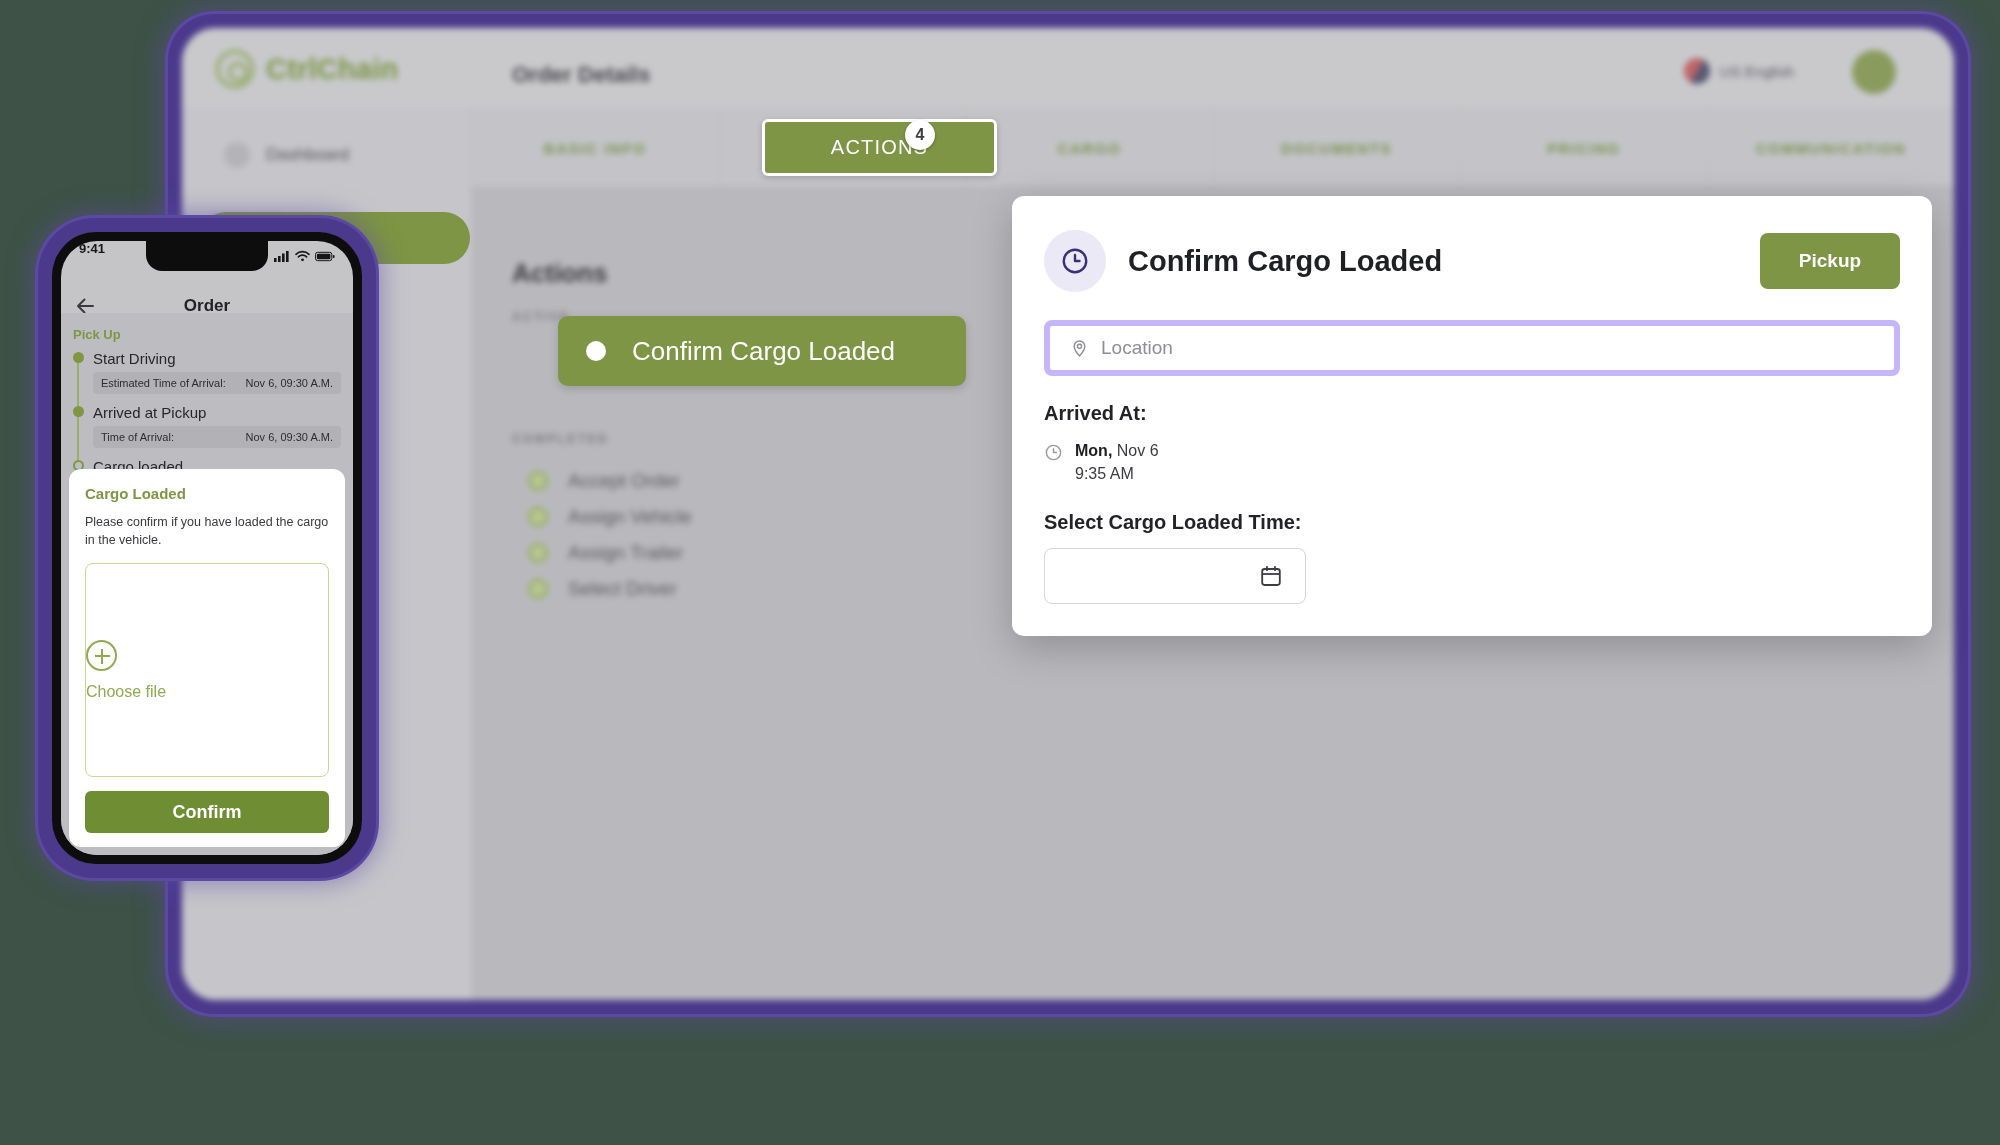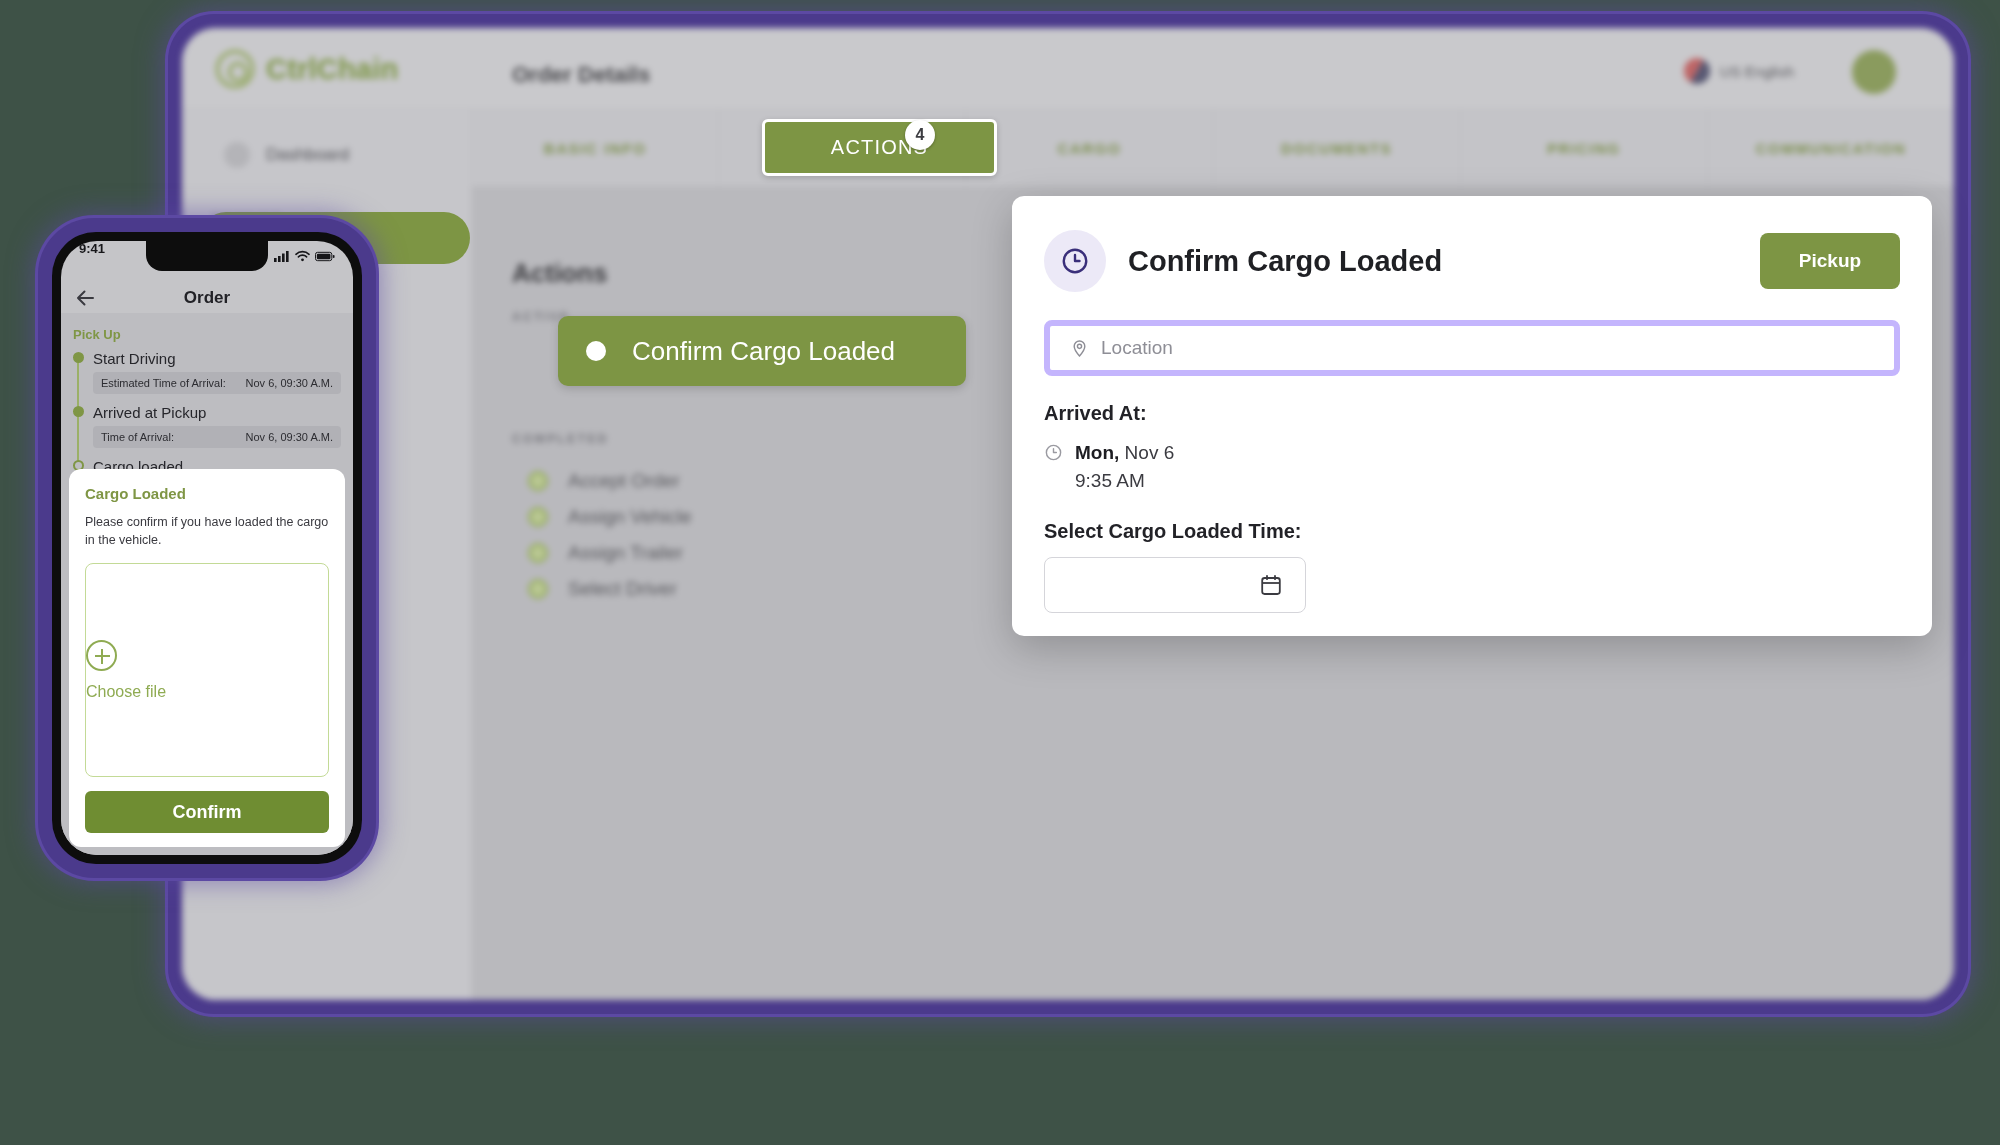--- a/index.html
+++ b/index.html
@@ -210,21 +210,21 @@
     background: #fff;
   }
   #location-field .ph { color: #8e8e96; font-size: 19px; }
 
   .sec-label {
     margin-top: 26px; font-size: 20px; font-weight: bold; color: #222227;
   }
   #arrived-row {
     margin-top: 14px; display: flex; align-items: flex-start; gap: 12px;
   }
-  #arrived-row .lines { line-height: 1.45; font-size: 19px; color: #3b3b41; }
+  #arrived-row .lines { line-height: 1.45; font-size: 16px; color: #3b3b41; }
   #arrived-row .lines b { color: #1d1d22; }
 
   #time-field {
     margin-top: 14px; width: 262px; height: 56px;
     border: 1px solid #d5d5da; border-radius: 8px;
     display: flex; align-items: center; justify-content: flex-end;
     padding-right: 22px;
   }
 
   
@@ -250,21 +250,21 @@
     z-index: 5;
   }
   #statusbar {
     position: absolute; left: 0; top: 0; right: 0; height: 30px;
     display: flex; justify-content: space-between;
     padding: 0 18px; font-size: 13px; font-weight: bold; color: #17171a;
   }
   .sb-right { display: flex; align-items: center; gap: 5px; }
 
   #phone-navbar {
-    position: absolute; left: 0; top: 36px; right: 0; height: 42px;
+    position: absolute; left: 0; top: 44px; right: 0; height: 42px;
     display: flex; align-items: center; background: #c5c5c8;
     border-bottom: 1px solid #b5b5b9;
   }
   #phone-back { margin-left: 12px; width: 24px; height: 24px; }
   #phone-navtitle {
     position: absolute; left: 0; right: 0; text-align: center;
     font-size: 17px; font-weight: bold; color: #222227;
   }
 
   #phone-body {

